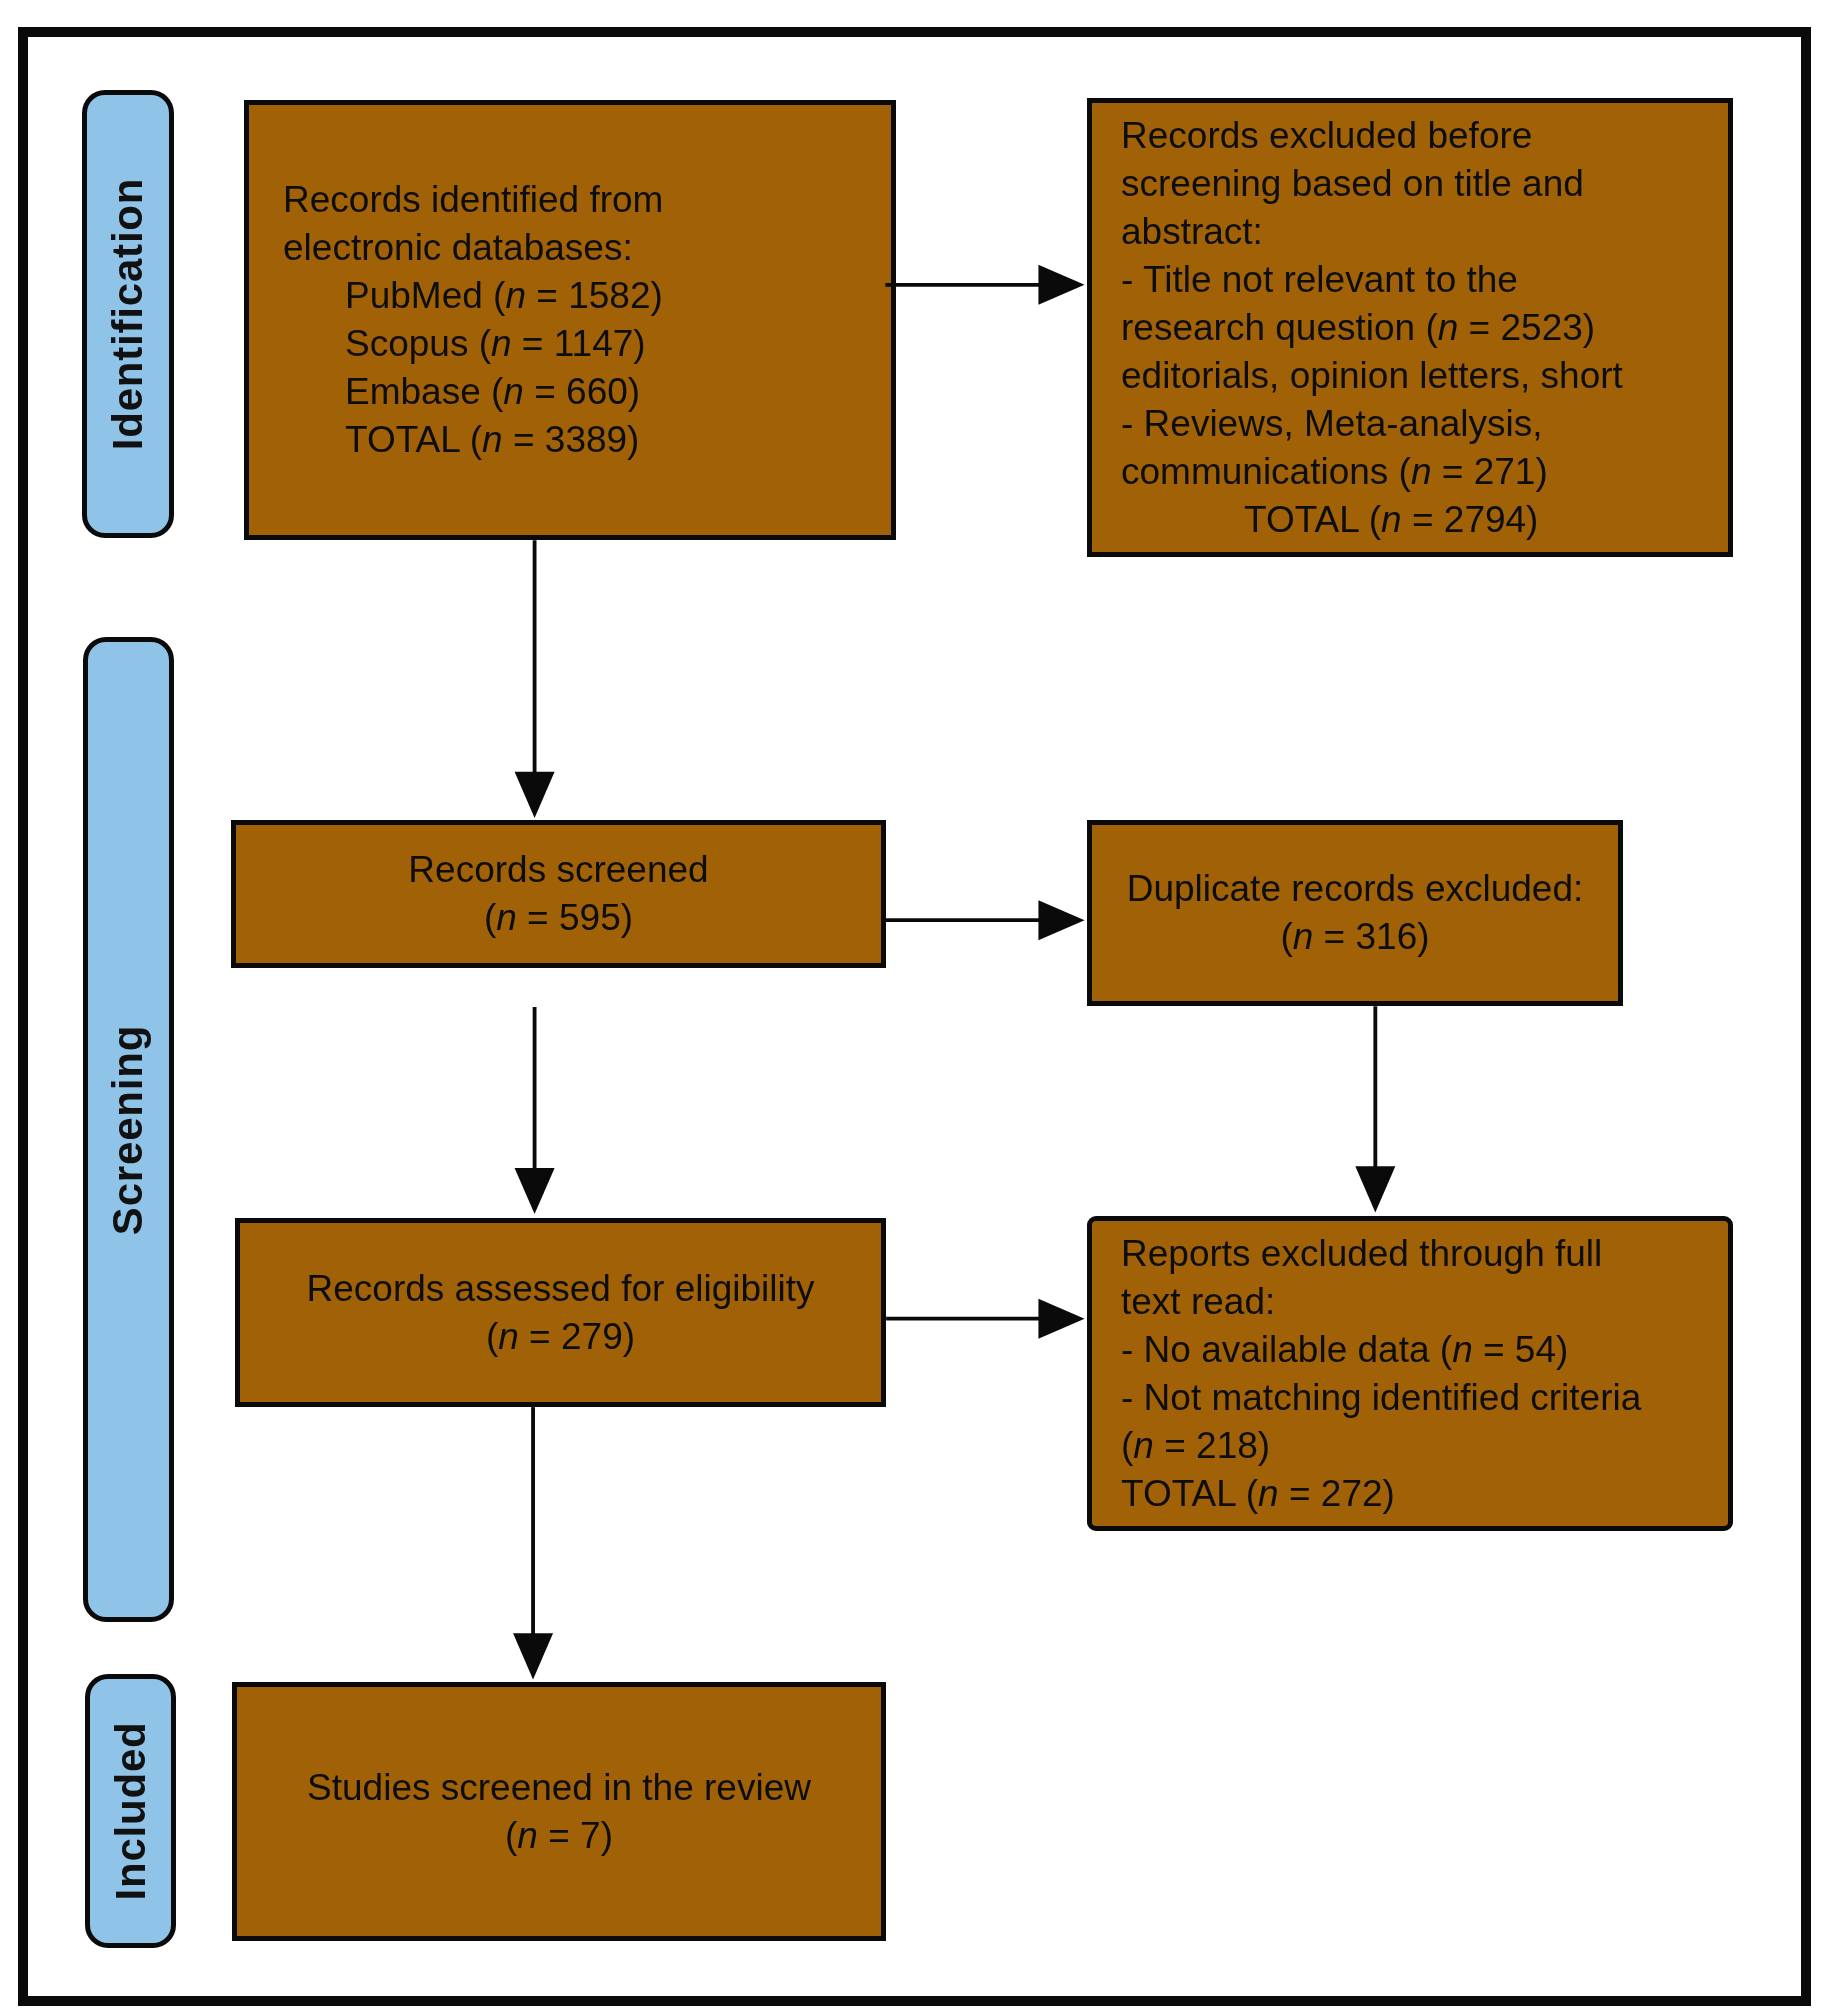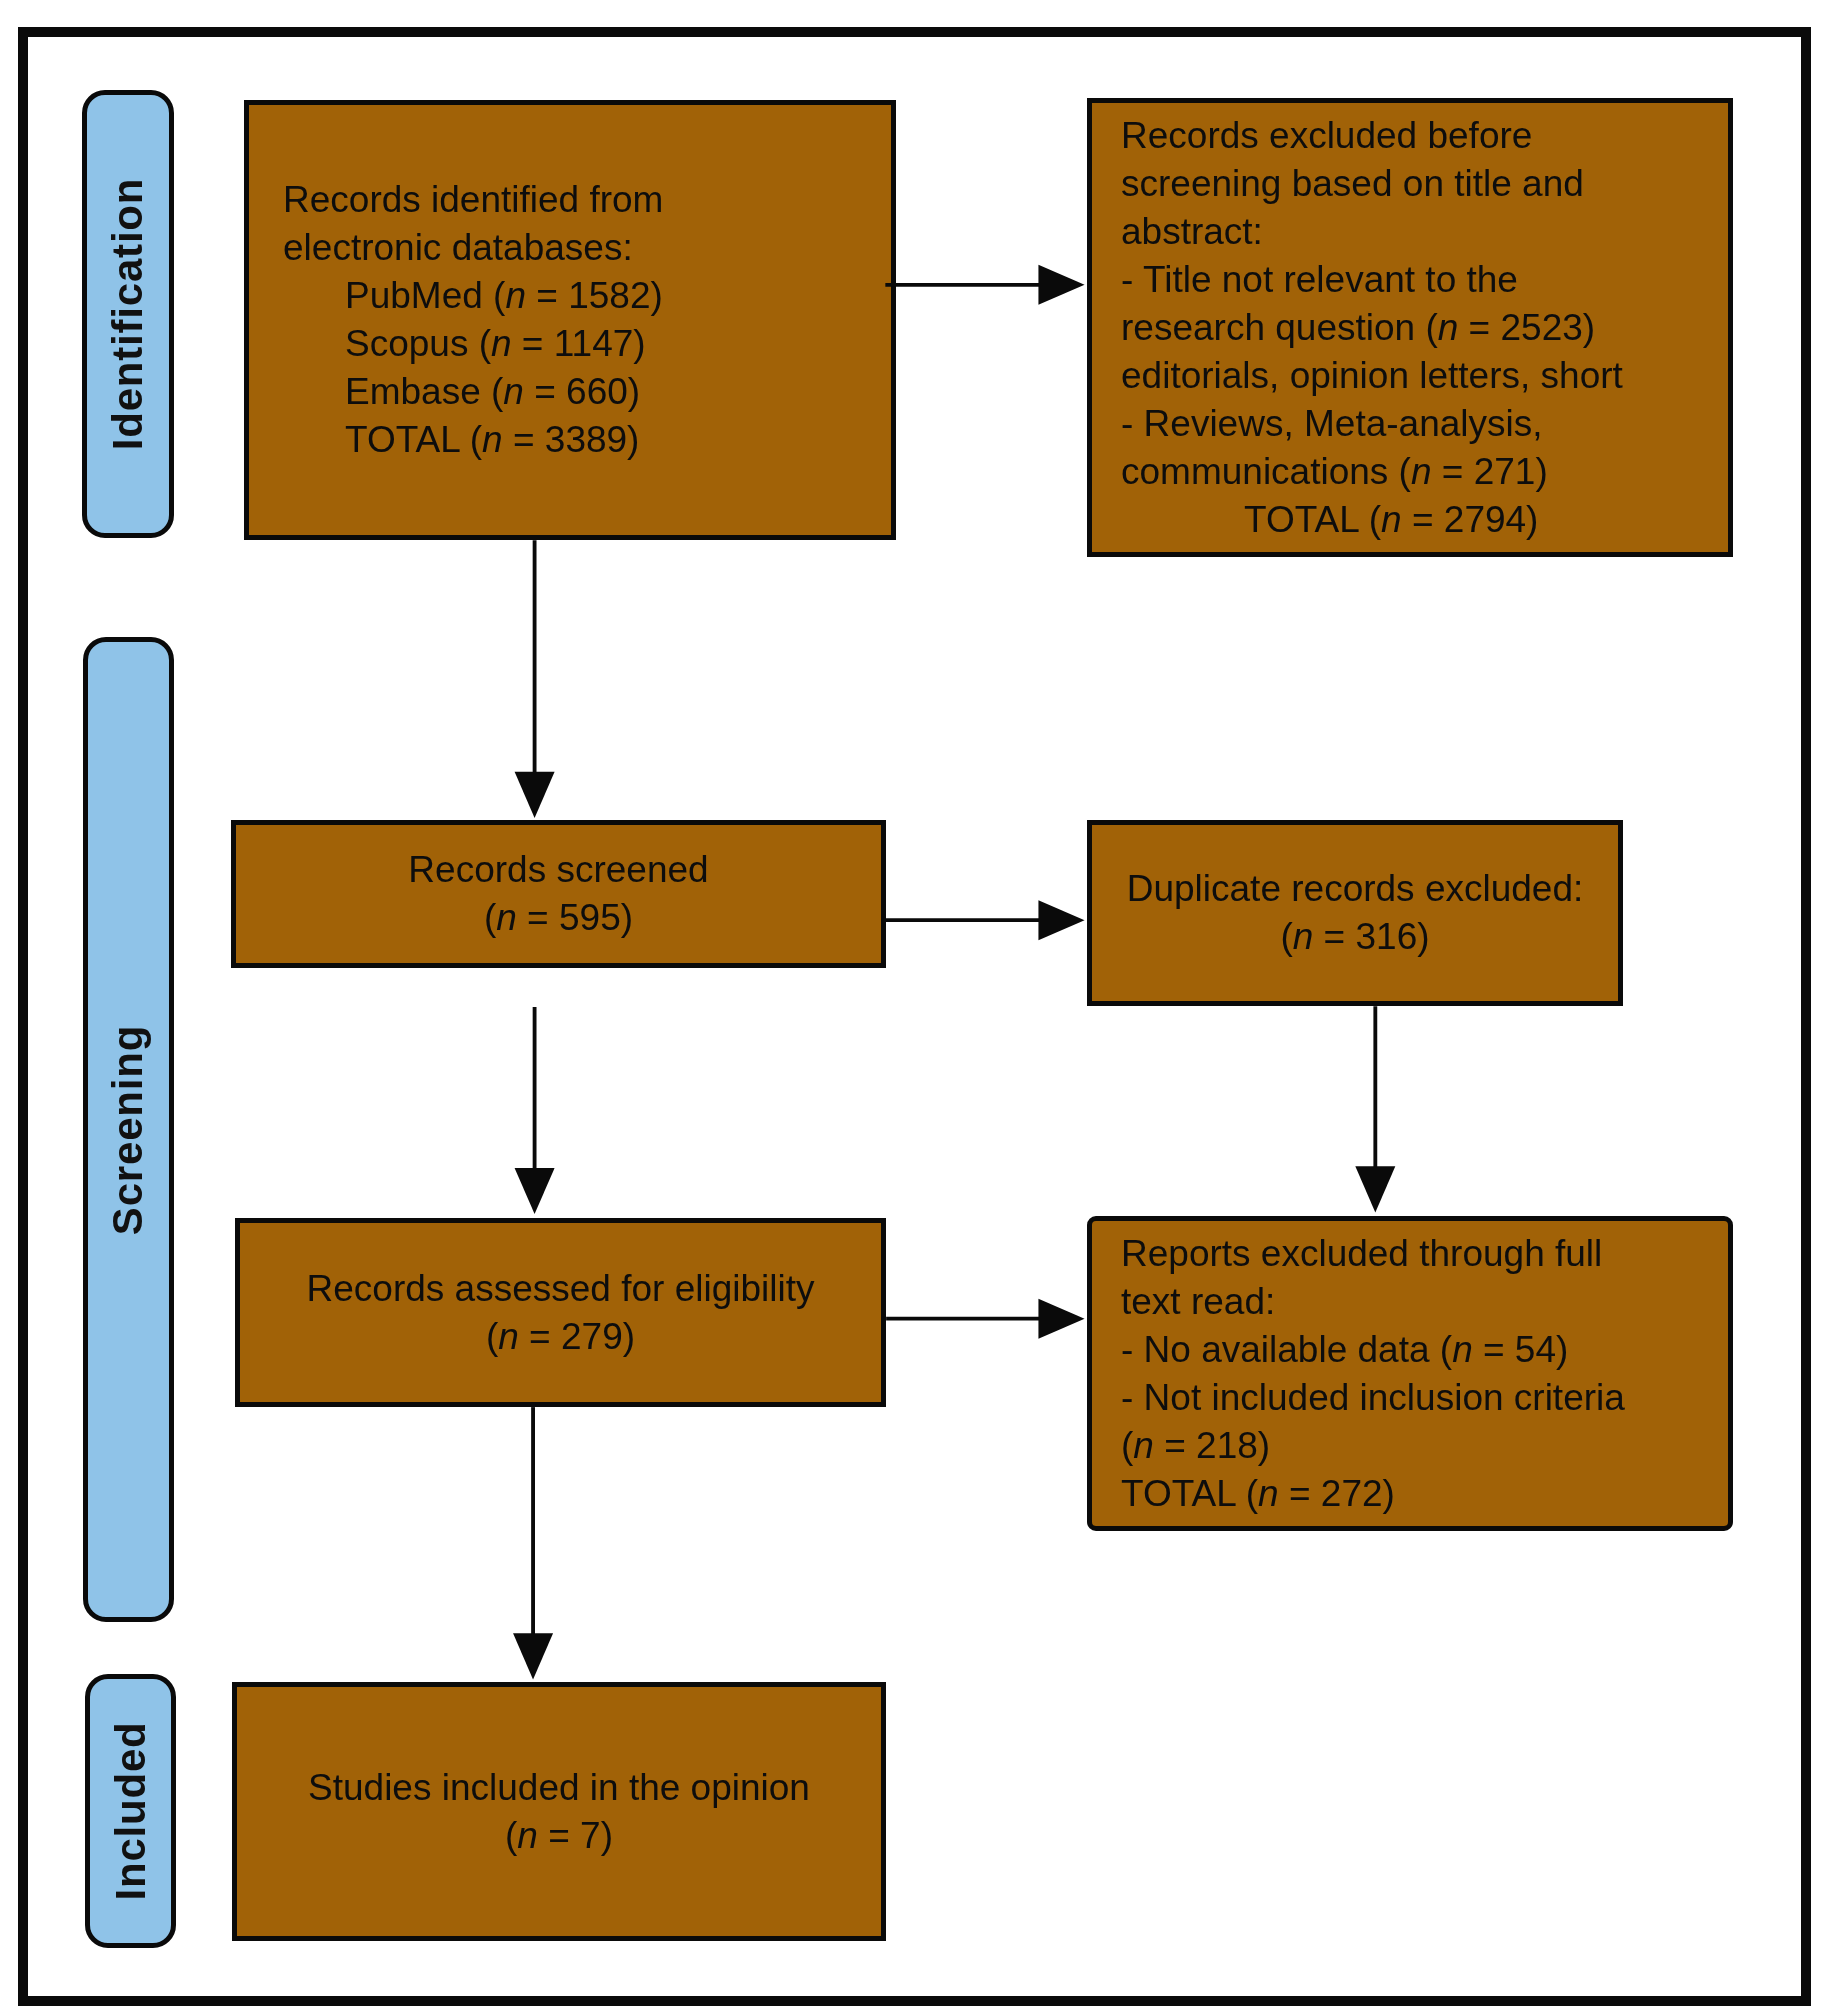--- a/index.html
+++ b/index.html
@@ -123,27 +123,27 @@
 
   <div class="box center-text" id="box-assessed">
       <div class="line"><span>Records assessed for eligibility</span></div>
       <div class="line"><span>(</span><i>n</i><span> = 279)</span></div>
     </div>
 
   <div class="box left-text" id="box-excluded-fulltext">
       <div class="line"><span>Reports excluded through full</span></div>
       <div class="line"><span>text read:</span></div>
       <div class="line"><span>- No available data (</span><i>n</i><span> = 54)</span></div>
-      <div class="line"><span>- Not included inclusion criteria</span></div>
+      <div class="line"><span>- Not matching identified criteria</span></div>
       <div class="line"><span>(</span><i>n</i><span> = 218)</span></div>
       <div class="line"><span>TOTAL (</span><i>n</i><span> = 272)</span></div>
     </div>
 
   <div class="box center-text" id="box-included">
-      <div class="line"><span>Studies included in the opinion</span></div>
+      <div class="line"><span>Studies screened in the review</span></div>
       <div class="line"><span>(</span><i>n</i><span> = 7)</span></div>
     </div>
 
   <svg class="arrows" viewBox="0 0 2383 2619" xmlns="http://www.w3.org/2000/svg">
 
     <g>
       <line class="arrow-line" x1="1151" y1="370" x2="1352" y2="370"></line>
       <polygon class="arrow-head" points="1410,370 1350,344 1350,396"></polygon>
     </g>
 

